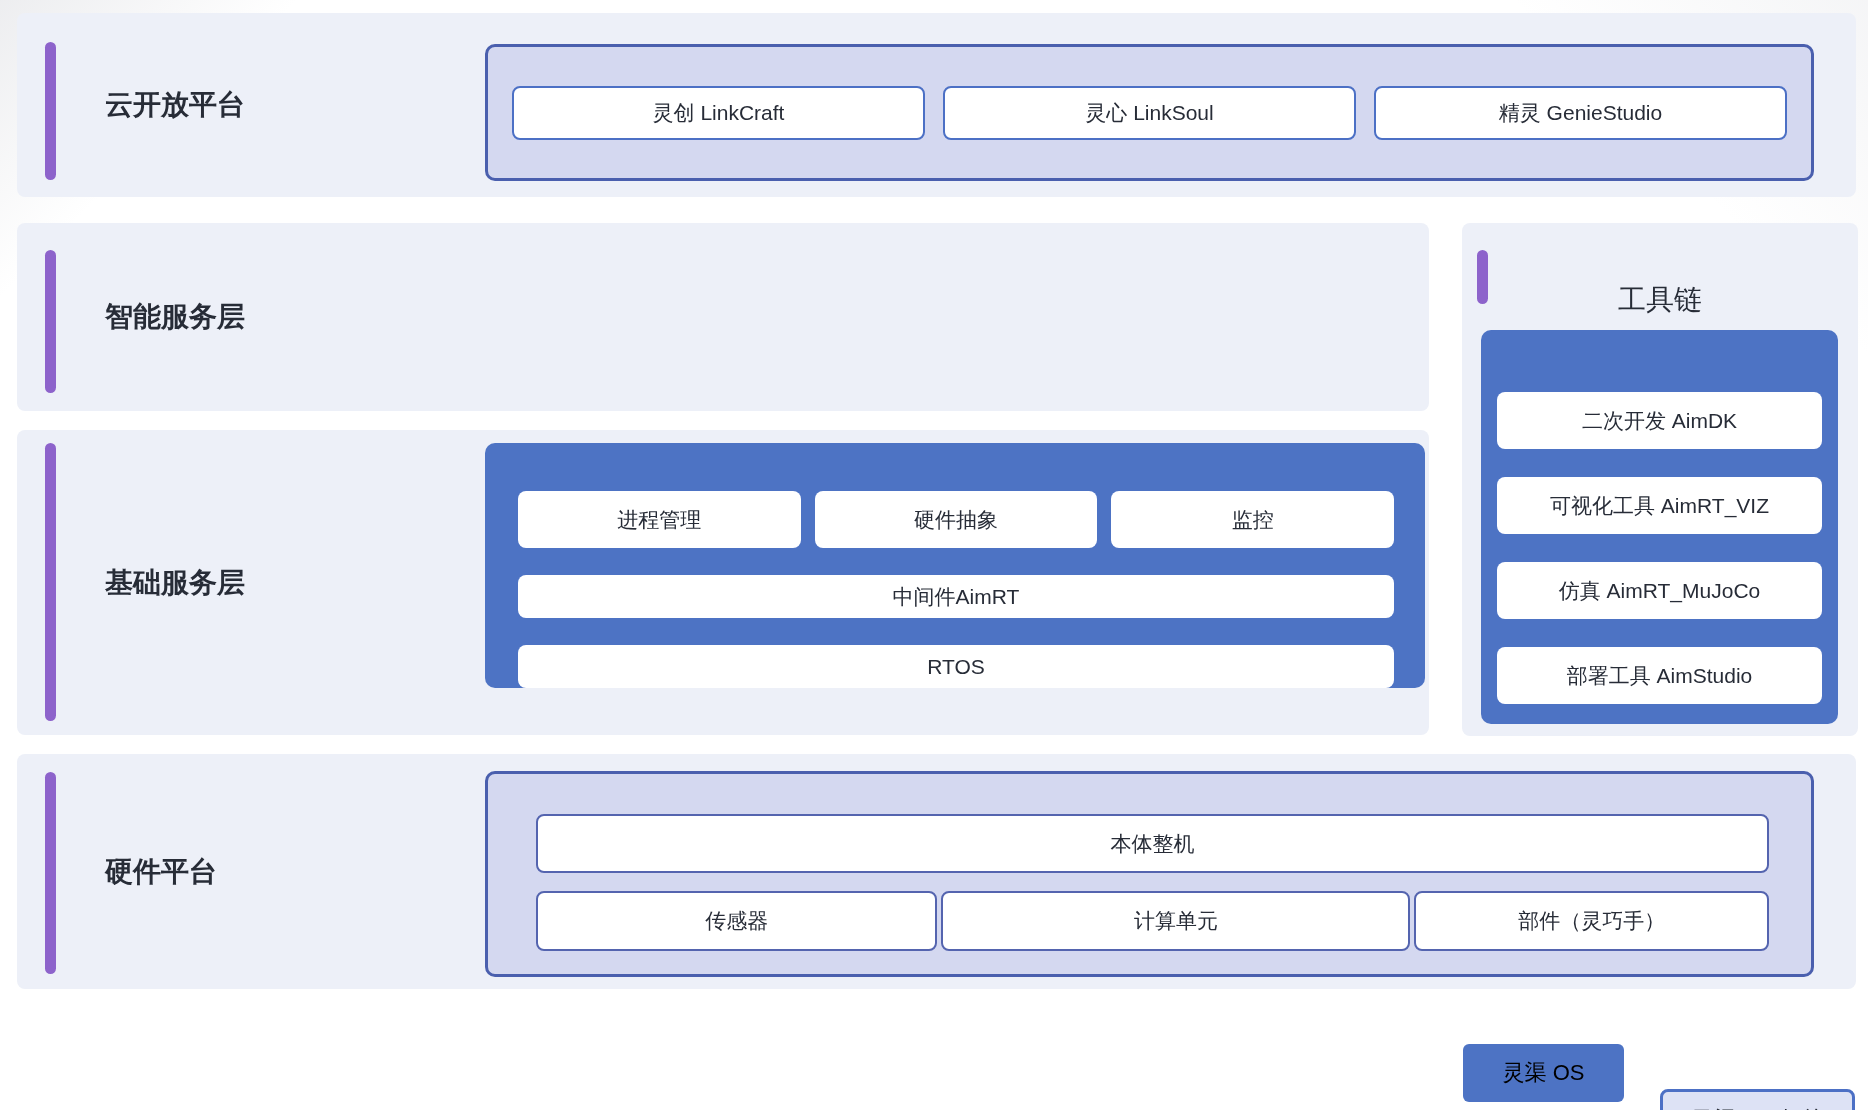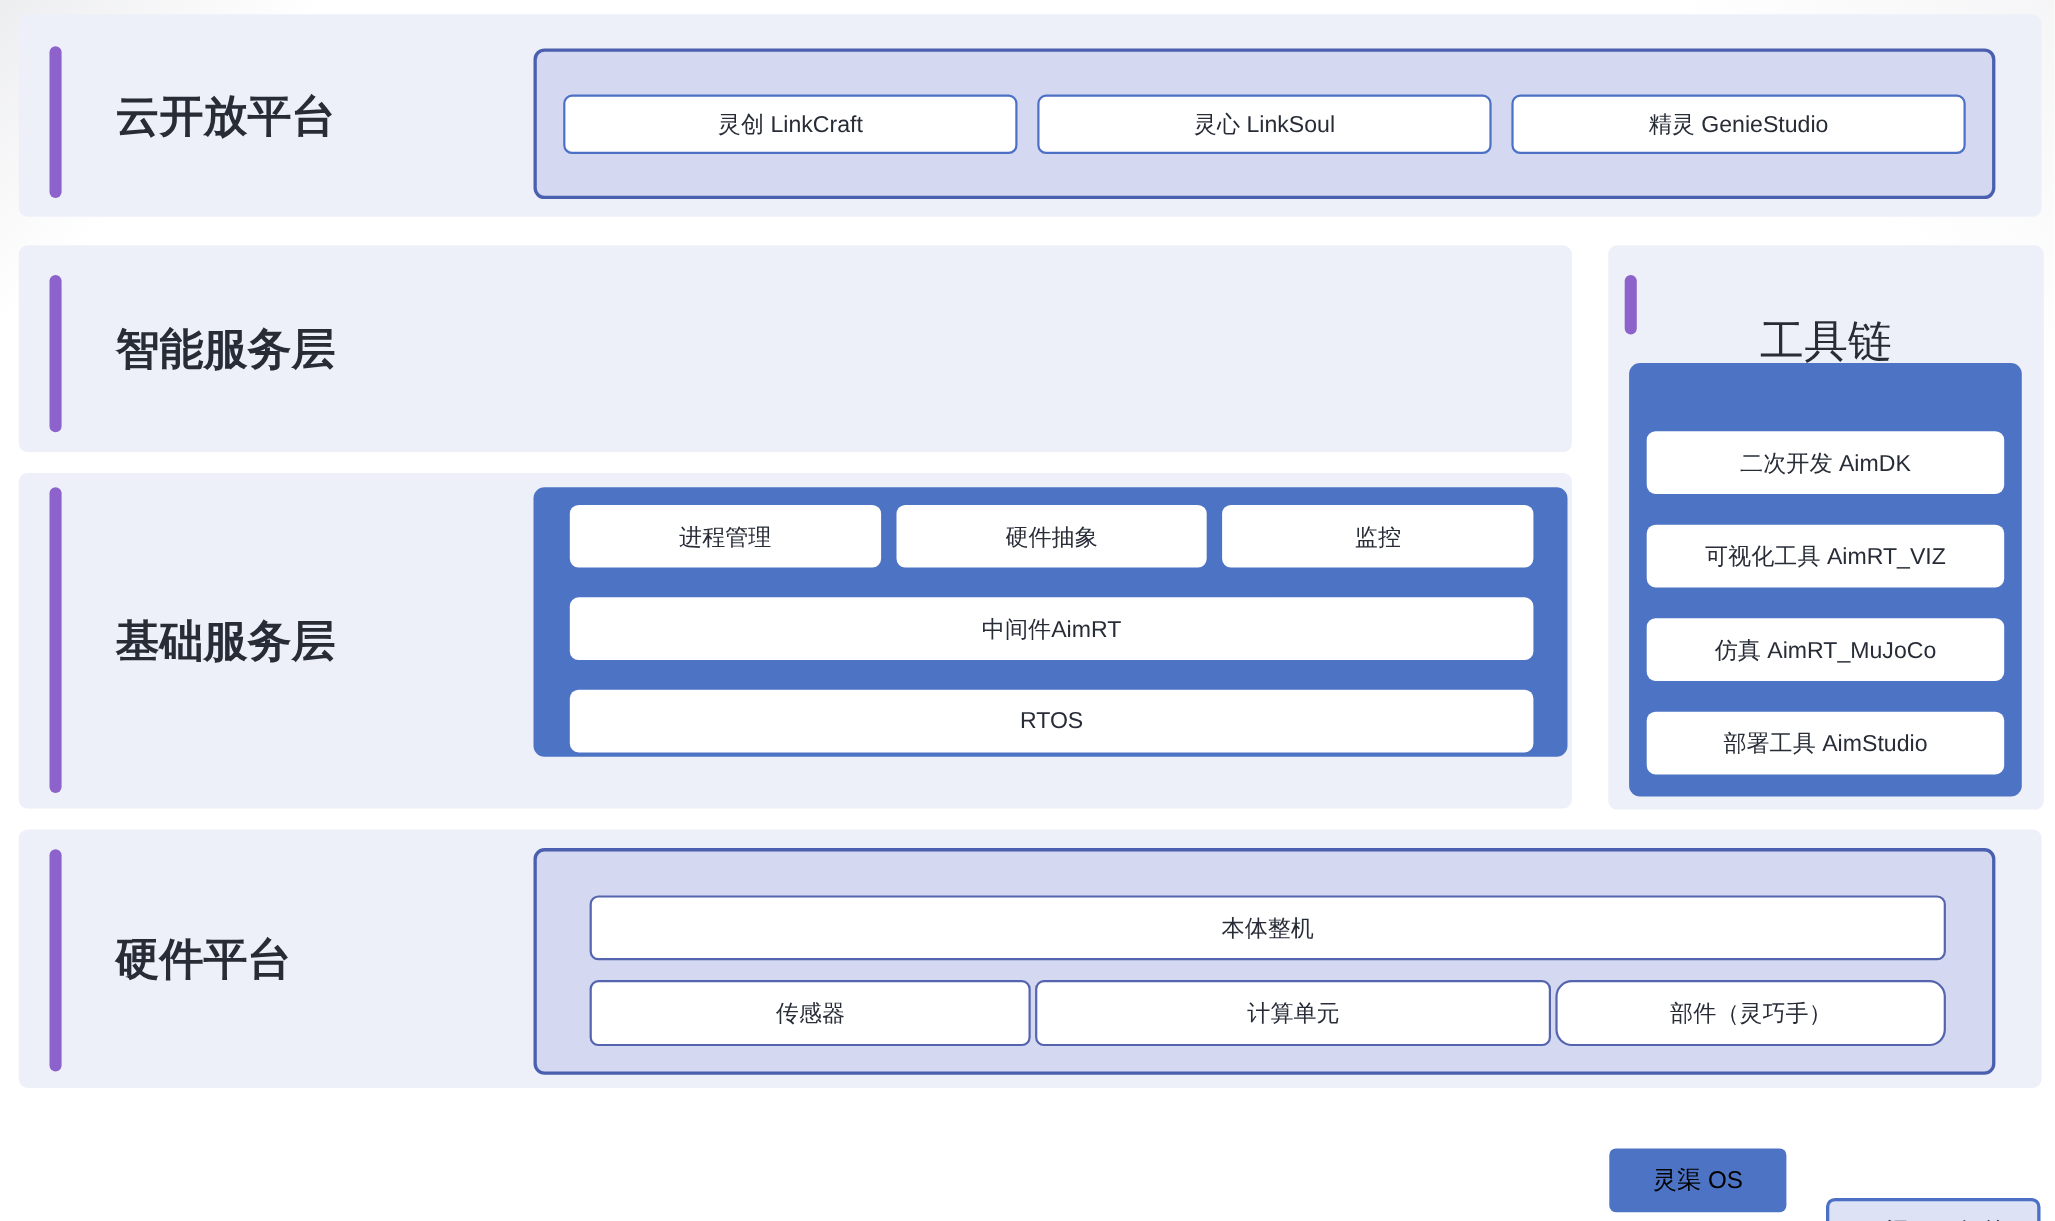--- a/index.html
+++ b/index.html
@@ -15,42 +15,42 @@
   }
   html,body{margin:0;padding:0;background:#fff;}
   body{font-family:"Liberation Sans","DejaVu Sans",sans-serif;color:var(--text-dark);}
   .canvas{position:relative;width:1868px;height:1110px;background:#fff;overflow:hidden;}
   .canvas::before{content:"";position:absolute;inset:0;pointer-events:none;
     background:linear-gradient(135deg,rgba(190,192,200,0.28) 0%,rgba(255,255,255,0) 10%),
                linear-gradient(225deg,rgba(205,207,214,0.20) 0%,rgba(255,255,255,0) 12%);}
   .section{position:absolute;background:var(--section-bg);border-radius:8px;}
   .pill{position:absolute;width:11px;border-radius:6px;background:var(--purple-accent);}
   .sec-title{position:absolute;left:88px;top:0;bottom:0;display:flex;align-items:center;
-    font-size:40px;font-weight:700;color:var(--text-dark);white-space:nowrap;font-family:Liberation Serif, serif;}
+    font-size:28px;font-weight:700;color:var(--text-dark);white-space:nowrap;font-family:Liberation Serif, serif;}
   .lav-container{position:absolute;background:var(--lavender-fill);
     border:3px solid var(--lavender-border);border-radius:10px;box-sizing:border-box;}
   .blue-container{position:absolute;background:var(--accent-blue);border-radius:10px;box-sizing:border-box;}
   .wbox{background:#fff;border-radius:8px;display:flex;align-items:center;justify-content:center;
     font-size:21px;color:var(--text-dark);white-space:nowrap;box-sizing:border-box;}
   .wbox.bordered-blue{border:2.5px solid var(--box-border-blue);}
   .wbox.bordered-indigo{border:2.5px solid var(--box-border-indigo);}
   
   #sec-cloud{left:17px;top:13px;width:1839px;height:184px;}
   #sec-cloud .pill{left:28px;top:29px;height:138px;}
   #cloud-container{left:468px;top:31px;width:1329px;height:137px;display:flex;align-items:center;gap:18px;padding:0 24px;text-align:center;}
   #cloud-container .wbox{flex:1;height:54px;}
   
   #sec-intel{left:17px;top:223px;width:1412px;height:188px;}
   #sec-intel .pill{left:28px;top:27px;height:143px;}
   #intel-container{left:468px;top:26px;width:940px;height:144px;display:flex;align-items:center;padding:0 20px;}
   #intel-container .wbox{flex:1;height:53px;}
   
   #sec-found{left:17px;top:430px;width:1412px;height:305px;}
   #sec-found .pill{left:28px;top:13px;height:278px;}
-  #found-container{left:468px;top:13px;width:940px;height:245px;display:flex;flex-direction:column;gap:27px;padding:16px 31px 0 33px;}
+  #found-container{left:468px;top:13px;width:940px;height:245px;display:flex;flex-direction:column;gap:27px;padding:48px 31px 0 33px;}
   .found-row{display:flex;gap:14px;}
   .found-row .wbox{flex:1;height:57px;}
   #found-container > .wbox{height:57px;}
   
   #sec-tool{left:1462px;top:223px;width:396px;height:513px;}
   #sec-tool .pill{left:15px;top:27px;height:54px;}
   #sec-tool .sec-title{left:0;right:0;top:30px;bottom:auto;height:48px;justify-content:center;font-weight:400;}
   #tool-container{left:19px;top:107px;width:357px;height:394px;display:flex;flex-direction:column;gap:28px;padding:62px 16px 0;}
   #tool-container .wbox{height:57px;}
   
@@ -113,21 +113,21 @@
   </section>
 
   <section class="section" id="sec-hw">
     <span class="pill"></span>
     <h2 class="sec-title">硬件平台</h2>
     <div class="lav-container" id="hw-container">
       <div class="wbox bordered-indigo">本体整机</div>
       <div class="hw-row">
         <div class="wbox bordered-indigo" style="flex:399 1 0;">传感器</div>
         <div class="wbox bordered-indigo" style="flex:467 1 0;">计算单元</div>
-        <div class="wbox bordered-indigo" style="flex:352 1 0;border-radius:15px;">部件（灵巧手）</div>
+        <div class="wbox bordered-indigo" style="flex:352 1 0;">部件（灵巧手）</div>
       </div>
     </div>
   </section>
 
   <div class="legend-btn" id="legend-primary">灵渠 OS</div>
   <div class="legend-btn" id="legend-secondary">灵渠 OS 相关</div>
 
 </div>
 
 </body></html>

